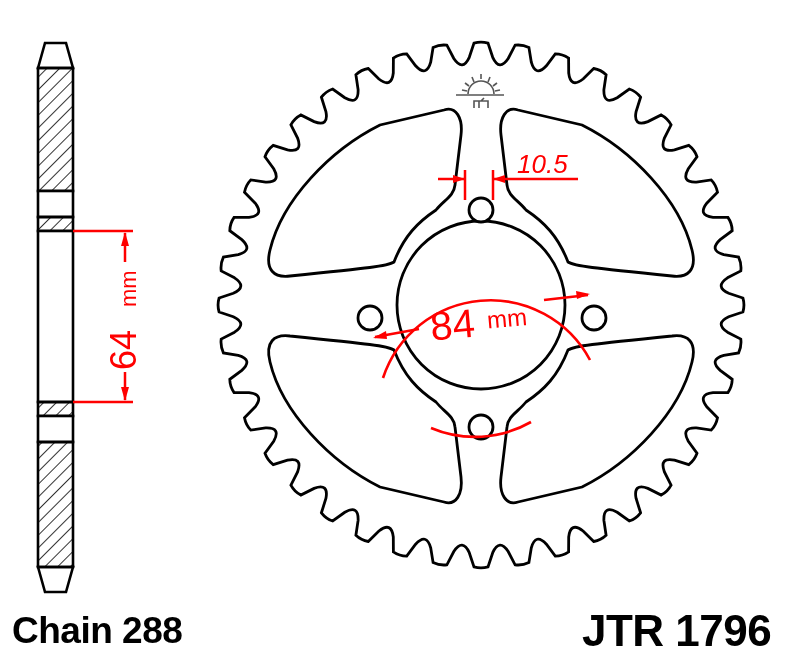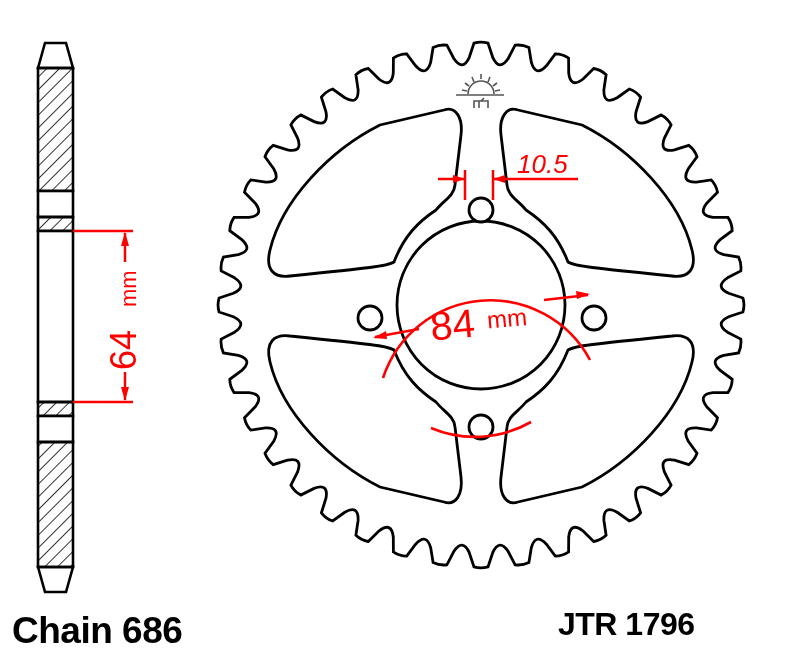--- a/index.html
+++ b/index.html
@@ -1,20 +1,20 @@
 <!DOCTYPE html>
 <html><head>
   <meta charset="utf-8">
   <style>
     html, body { margin: 0; padding: 0; background: #ffffff; }
     body { width: 800px; height: 666px; position: relative; overflow: hidden; font-family: "Liberation Sans", sans-serif; }
     #canvas { position: absolute; left: 0; top: 0; width: 800px; height: 666px; }
     .label { position: absolute; font-family: "Liberation Sans", sans-serif; font-weight: bold; color: #000; white-space: nowrap; }
     #chain-label { left: 12px; top: 610px; font-size: 37px; letter-spacing: -0.5px; }
-    #part-label { left: 558px; top: 606px; font-size: 32px; letter-spacing: -0.5px; }
+    #part-label { left: 582px; top: 606px; font-size: 44px; letter-spacing: -0.5px; }
     svg text { font-family: "Liberation Sans", sans-serif; }
   </style>
 </head>
 <body>
 
 <svg id="canvas" width="800" height="666" viewBox="0 0 800 666" xmlns="http://www.w3.org/2000/svg">
   <defs>
     <pattern id="hatch" patternUnits="userSpaceOnUse" width="9" height="9" patternTransform="rotate(45)">
       <line x1="0" y1="0" x2="0" y2="9" stroke="#000" stroke-width="1.6"></line>
     </pattern>
@@ -89,14 +89,14 @@
     <line x1="438" y1="179" x2="465" y2="179"></line>
     <line x1="465" y1="170" x2="465" y2="200"></line>
     <line x1="493" y1="170" x2="493" y2="200"></line>
     <line x1="493" y1="179" x2="578" y2="179"></line>
     <path d="M465,179 L453,175 L453,183 Z" stroke="none"></path>
     <path d="M493,179 L505,175 L505,183 Z" stroke="none"></path>
   </g>
   <text x="517" y="173" font-size="26" font-style="italic" fill="#ff0000">10.5</text>
 </svg>
 
-<div id="chain-label" class="label">Chain 686</div>
+<div id="chain-label" class="label">Chain 288</div>
 <div id="part-label" class="label">JTR 1796</div>
 
 </body></html>

